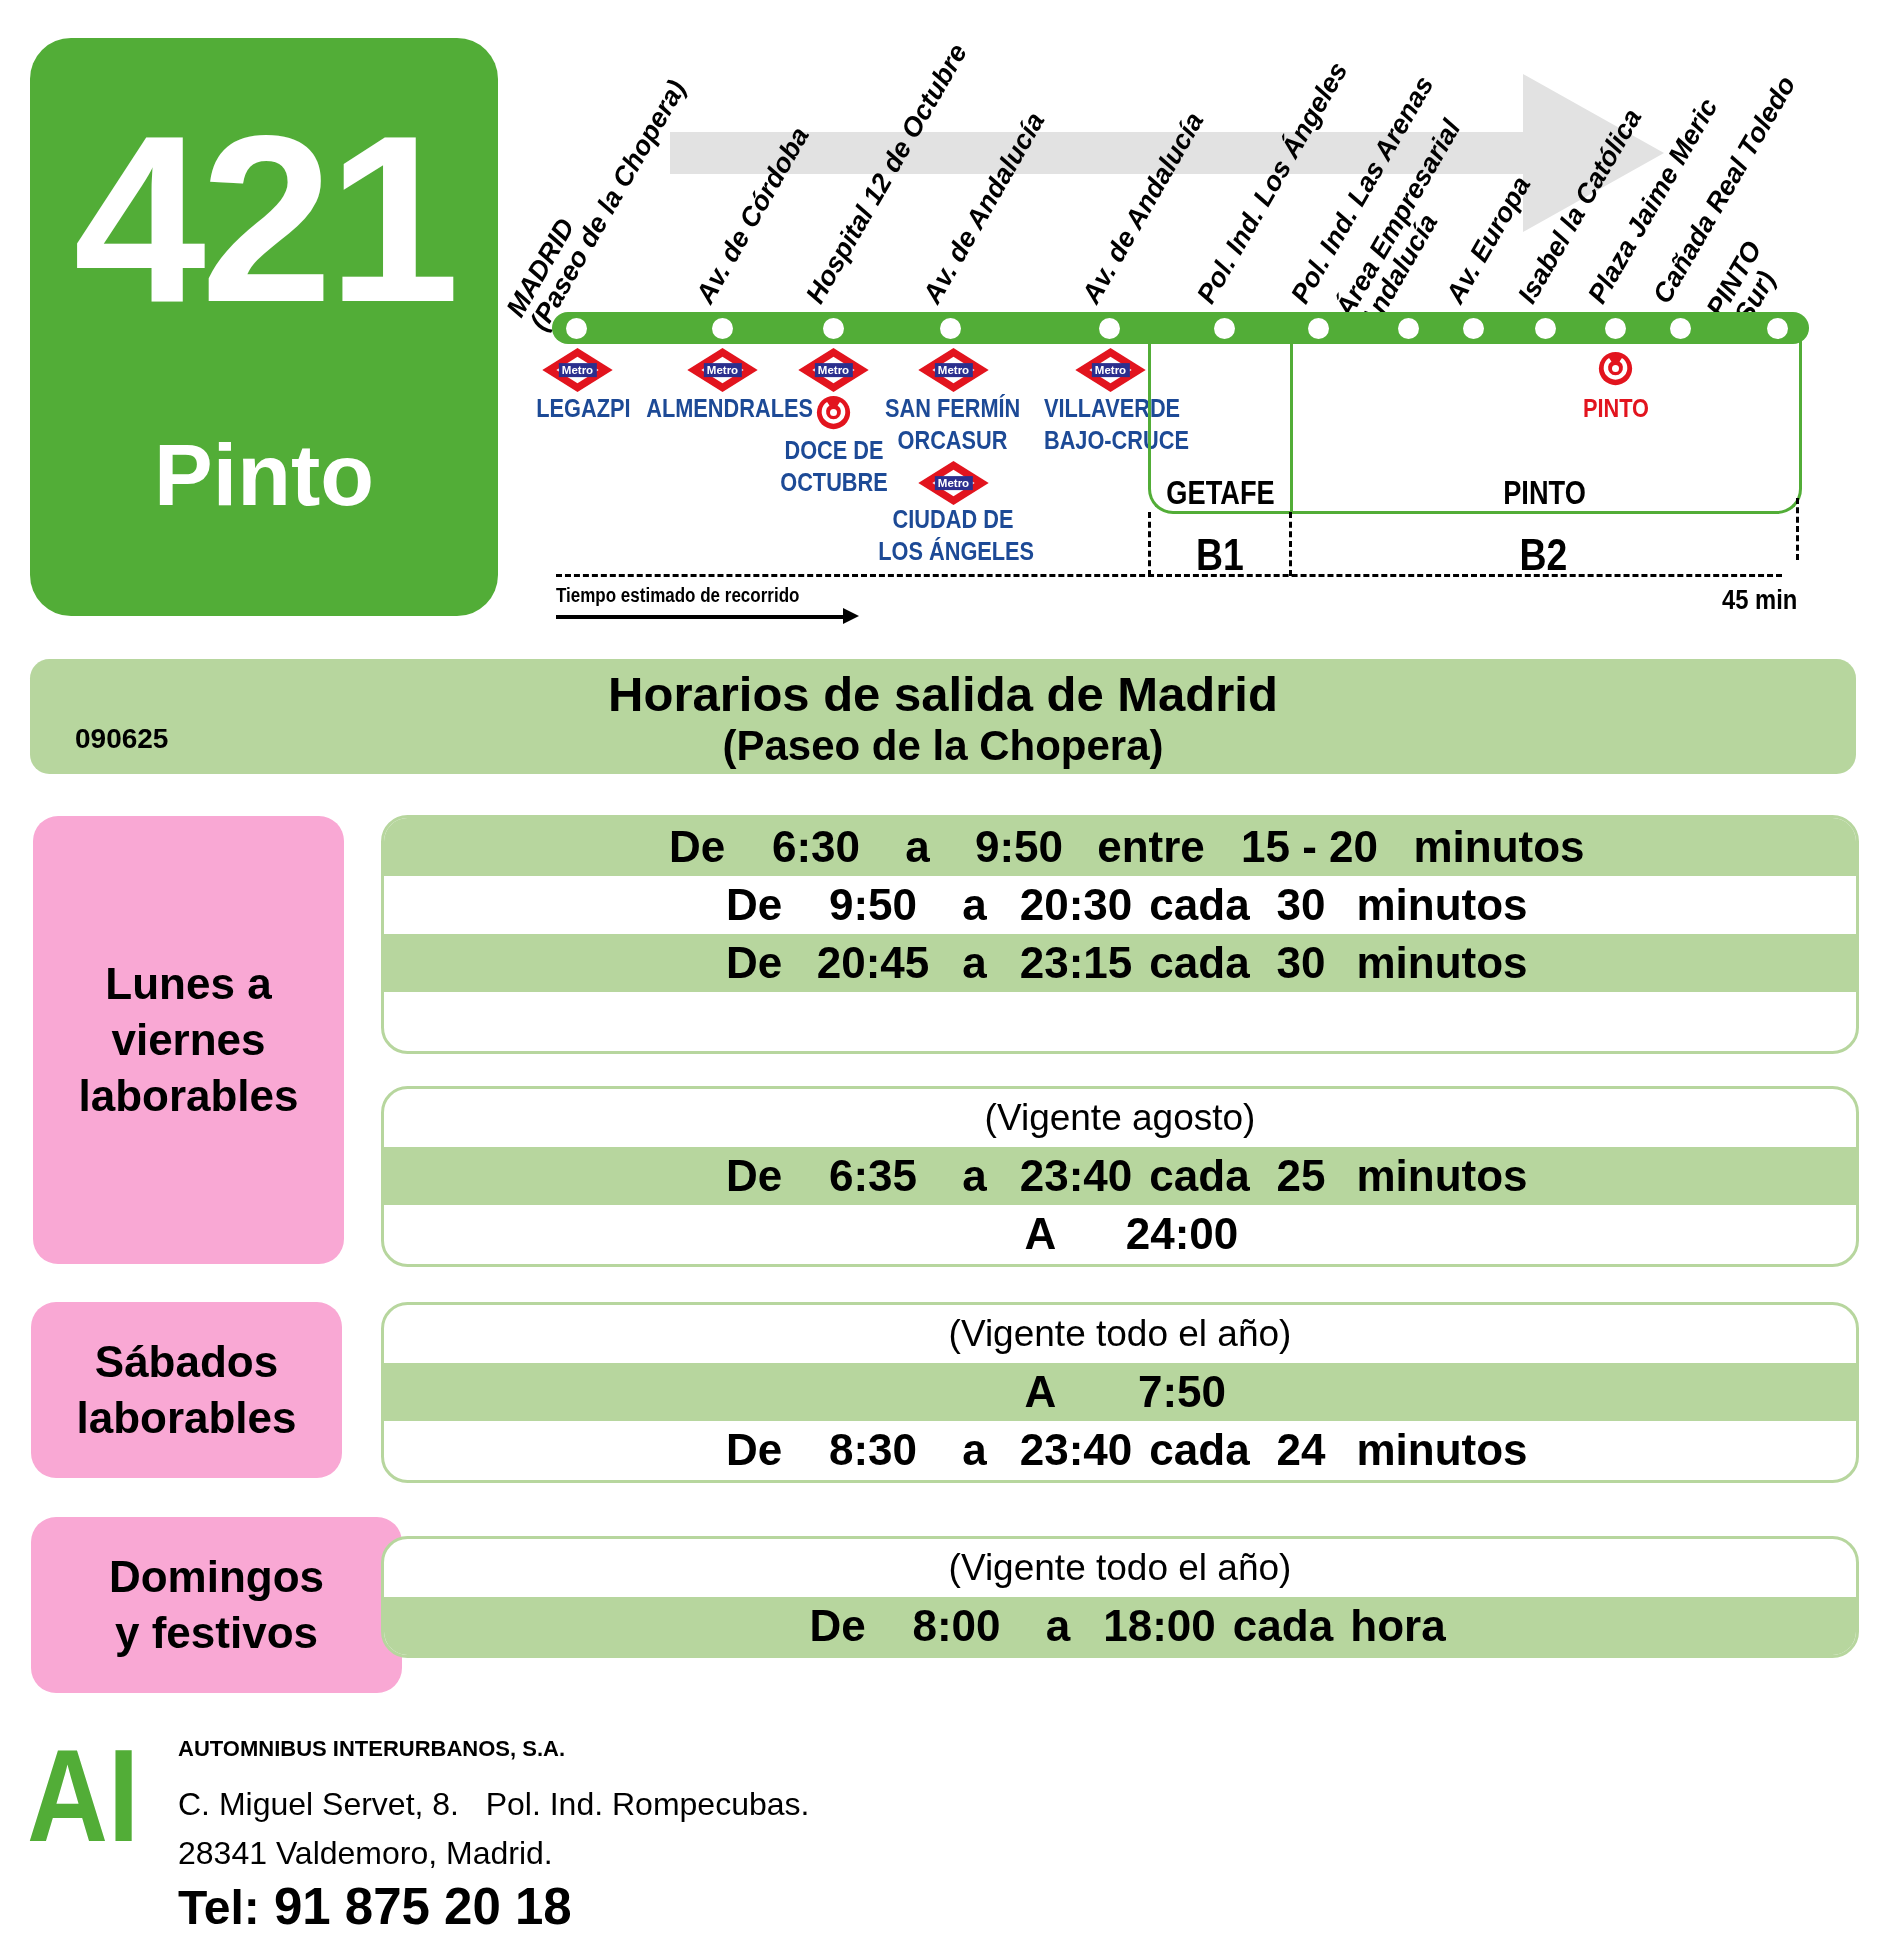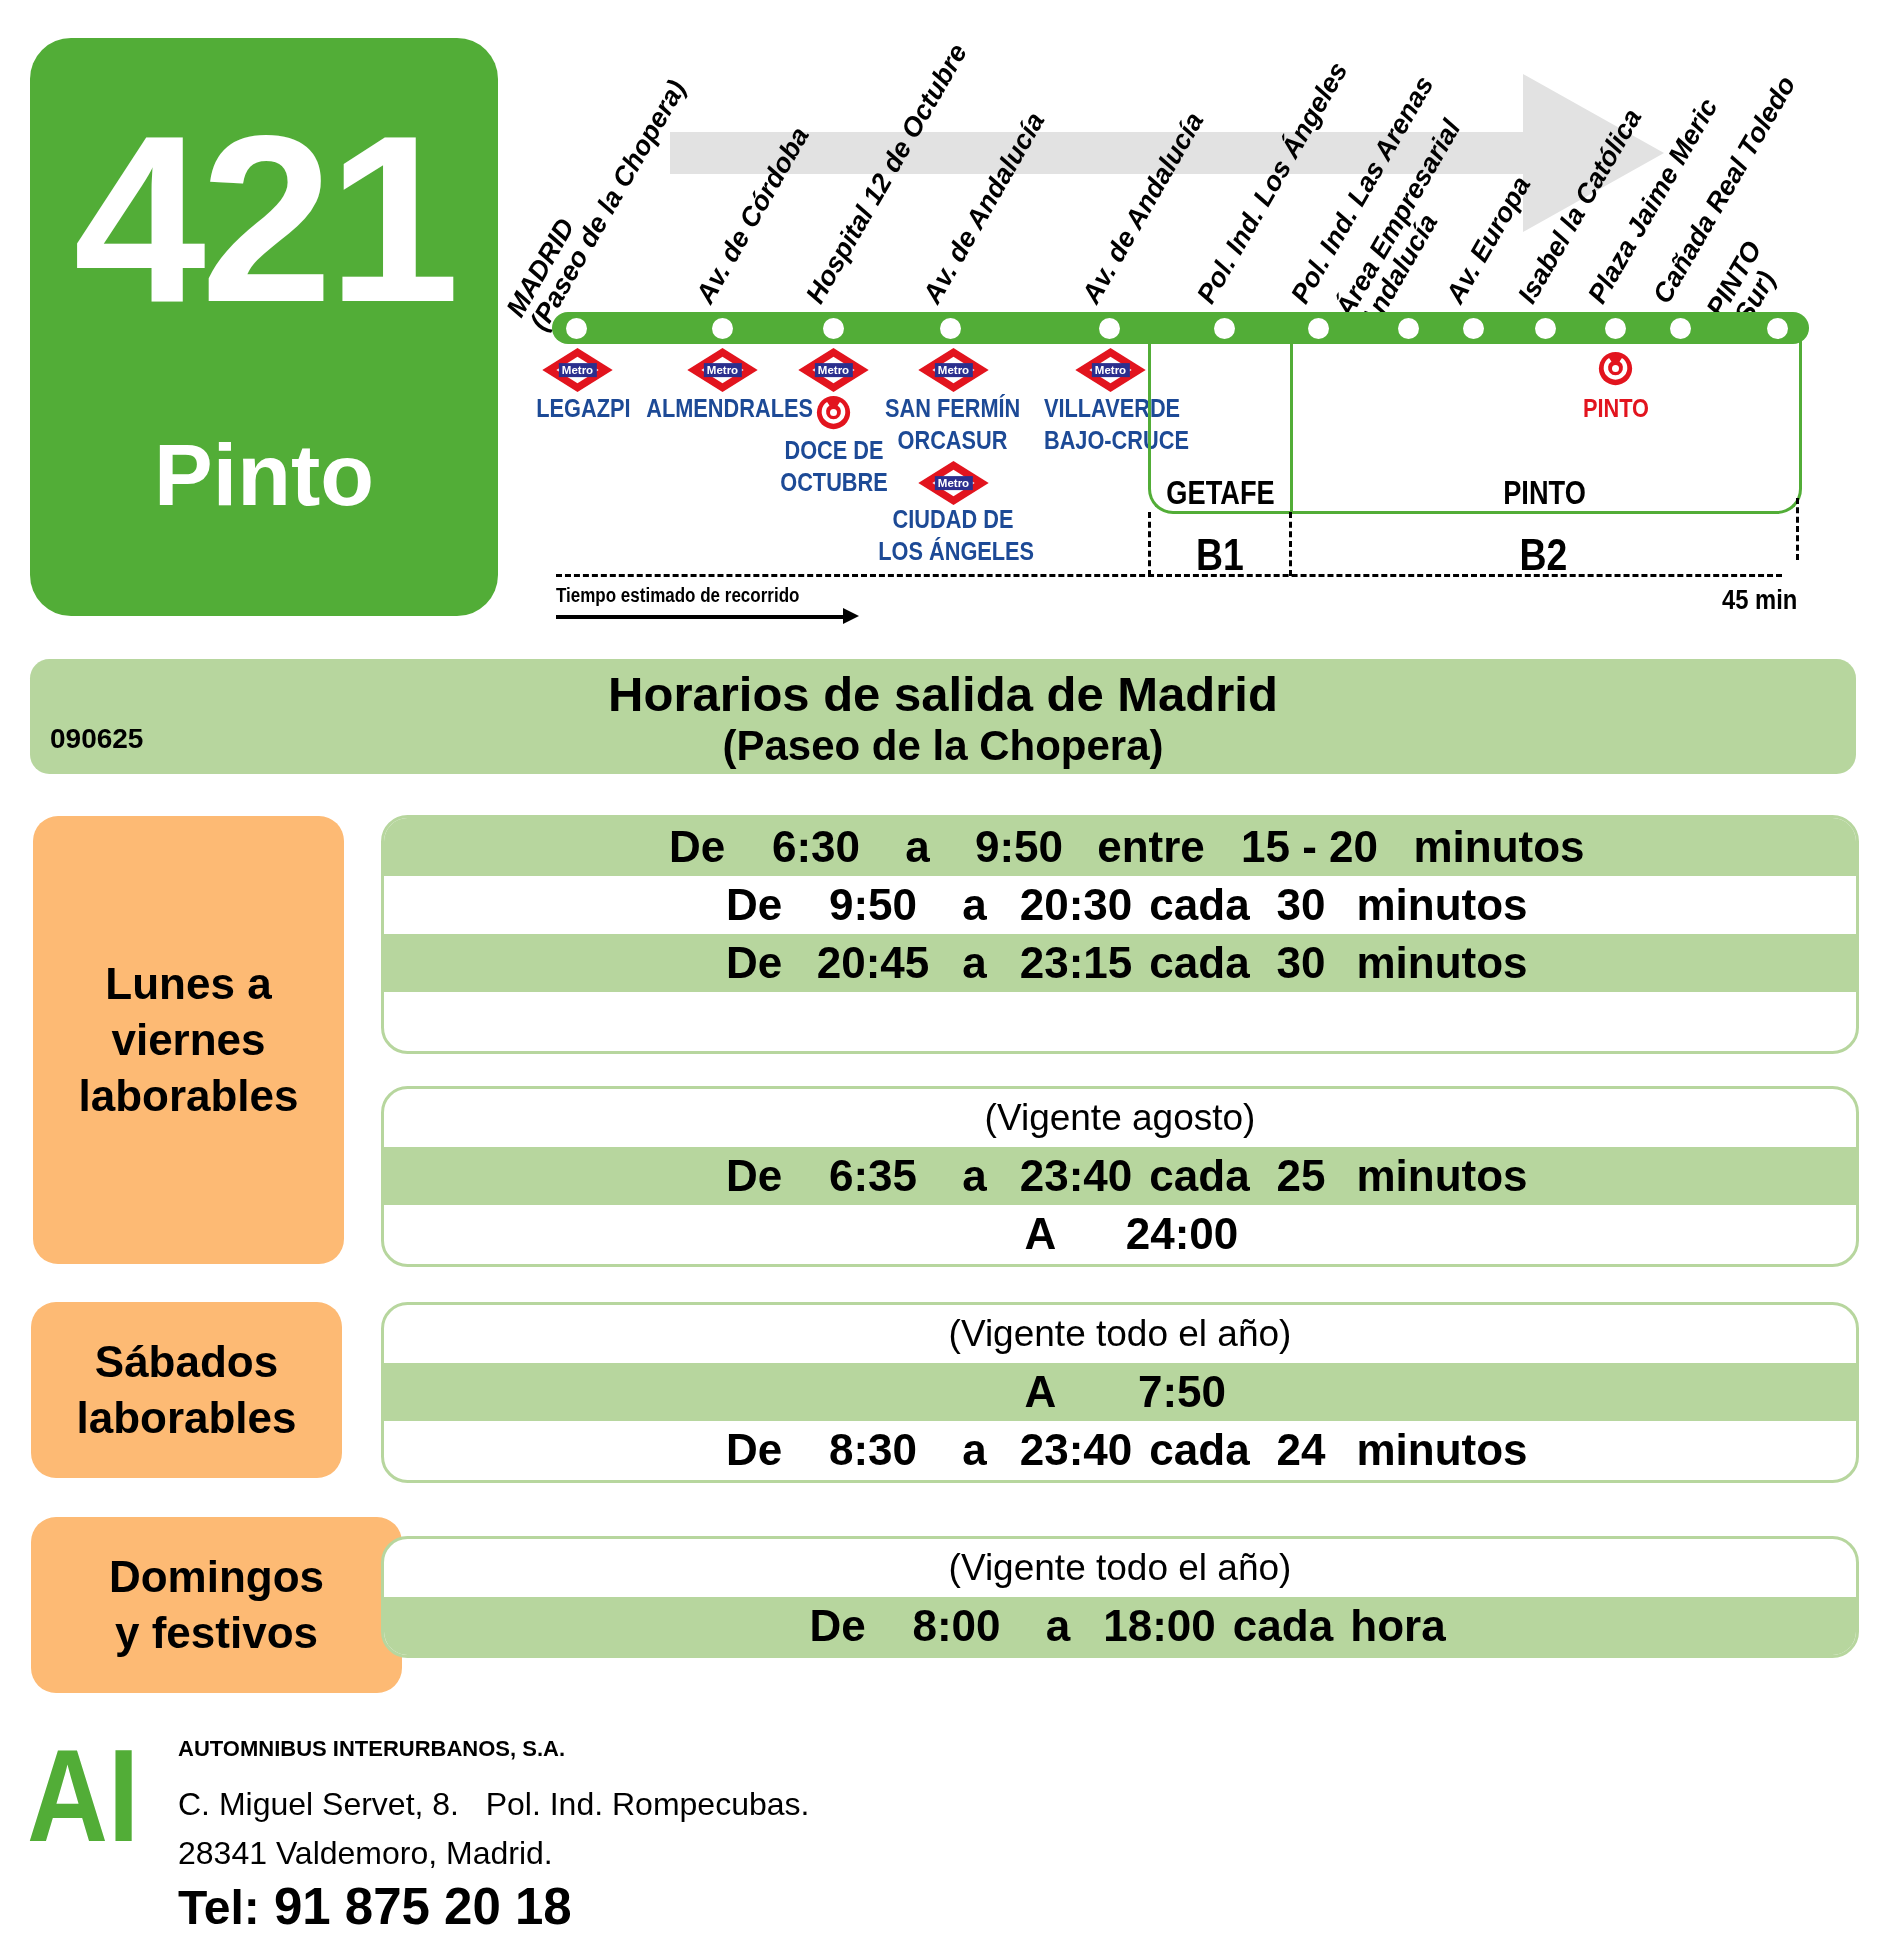--- a/index.html
+++ b/index.html
@@ -34,24 +34,24 @@
   .zone-label { font-weight:bold; font-size:34px; line-height:35px; text-align:center; transform:scaleX(0.8); }
   .fare-label { font-weight:bold; font-size:44px; line-height:44px; text-align:center; transform:scaleX(0.85); }
   .dash-h { border-top:3.5px dashed #000; height:0; }
   .dash-v { border-left:3.5px dashed #000; width:0; }
   .small-black { font-weight:bold; font-size:20px; white-space:nowrap; transform:scaleX(0.85); transform-origin:left; }
 
   
   .header-band { left:30px; top:659px; width:1826px; height:115px; background:#b7d69e; border-radius:19.4px; }
   .header-title { left:0; top:8.8px; width:1826px; text-align:center; font-weight:bold; font-size:49px; line-height:53px; }
   .header-sub { left:0; top:62px; width:1826px; text-align:center; font-weight:bold; font-size:42px; line-height:49px; }
-  .header-code { left:20px; top:64px; font-weight:bold; font-size:28px; }
-
-  
-  .day { background:#fdba74; border-radius:25px; display:flex; align-items:center; justify-content:center;
+  .header-code { left:45px; top:64px; font-weight:bold; font-size:28px; }
+
+  
+  .day { background:#f9a8d4; border-radius:25px; display:flex; align-items:center; justify-content:center;
          text-align:center; font-weight:bold; font-size:44px; line-height:56px; }
 
   
   .panel { border:3.5px solid #b7d69e; border-radius:26.5px; overflow:hidden; background:#fff; }
   .row { height:58px; display:flex; align-items:center; justify-content:center; font-weight:bold; font-size:44px; white-space:nowrap; }
   .row.g { background:#b7d69e; }
   .row.cap { font-weight:normal; font-size:37px; height:58px; }
   .row span { display:inline-block; text-align:center; }
   .c1 { width:106px; } .c2 { width:132px; } .c3 { width:71px; } .c4 { width:150px; }
   .c5 { width:132px; } .c6 { width:115px; } .c7 { width:194px; }

